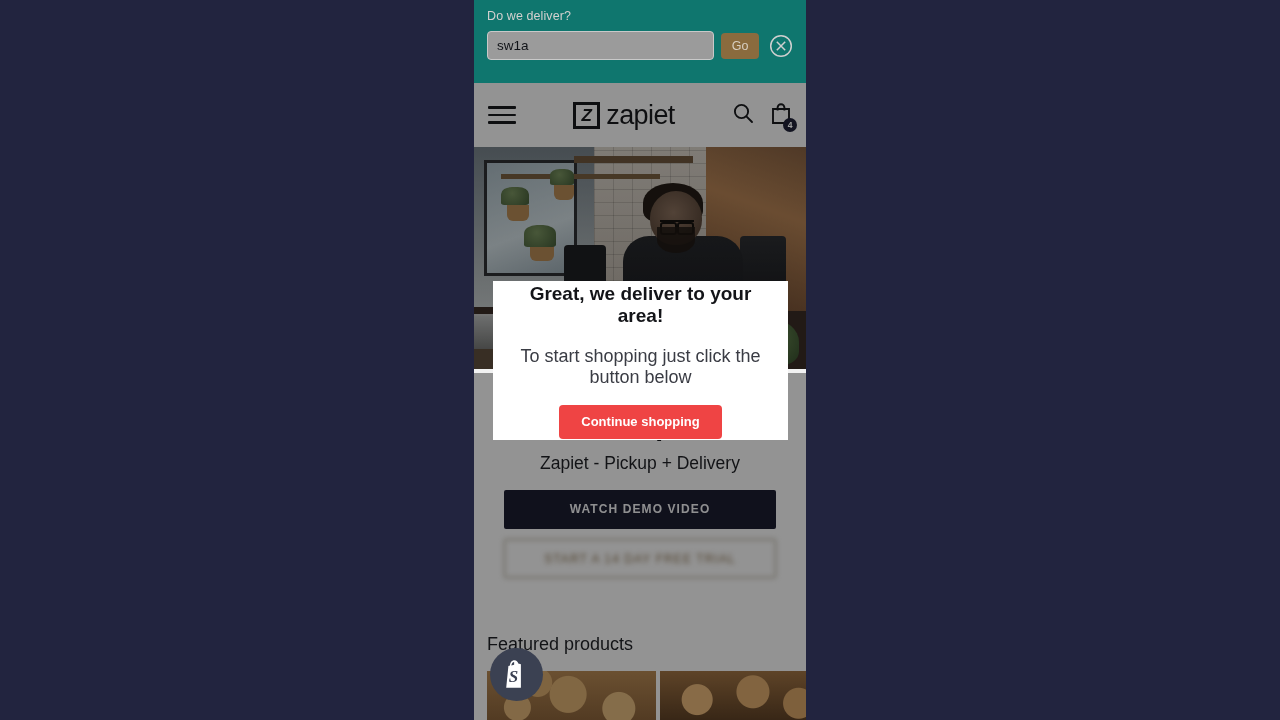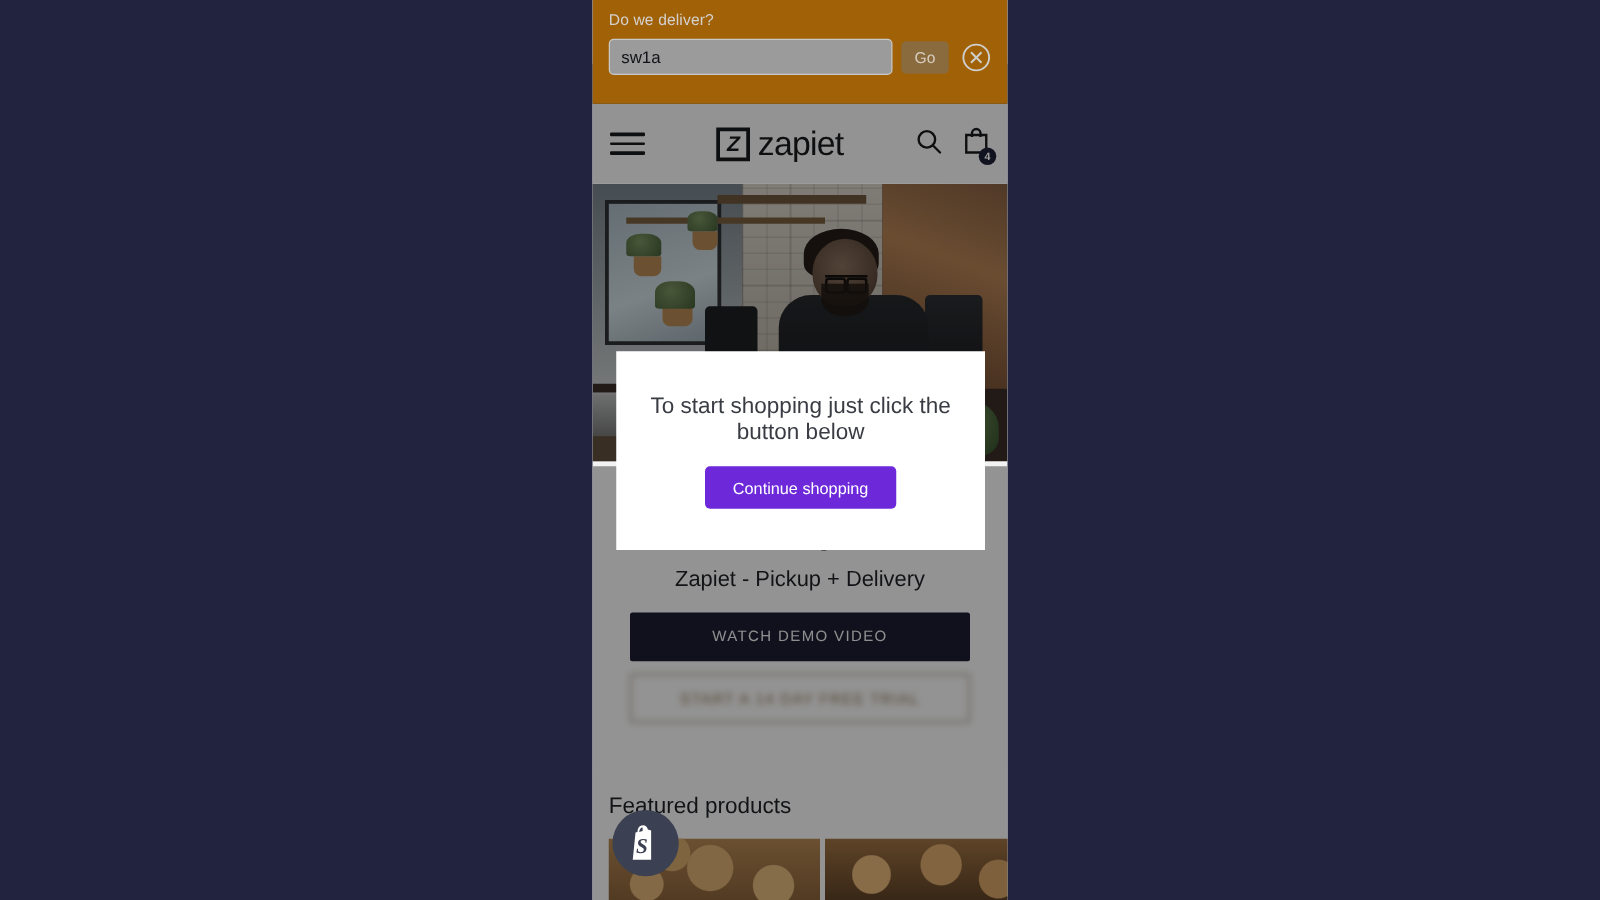--- a/index.html
+++ b/index.html
@@ -29,21 +29,21 @@
   
   #dimmed {
     position: absolute; inset: 0;
     filter: brightness(0.62) saturate(0.75);
   }
 
   
   #delivery-bar {
     position: absolute; left: 0; top: 0;
     width: 332px; height: 83px;
-    background: #a16207;
+    background: #0f766e;
     z-index: 40;
     padding: 9px 13px 0 13px;
   }
   #delivery-bar .prompt {
     color: #d3d1cf;
     font-size: 12.5px;
     letter-spacing: .1px;
     margin-bottom: 8px;
   }
   #delivery-row { display: flex; align-items: center; gap: 7px; }
@@ -225,20 +225,21 @@
   .cta {
     display: block; width: 100%; height: 39px;
     line-height: 39px; text-align: center;
     font-size: 12px; letter-spacing: 1.1px;
     cursor: pointer; border-radius: 2px;
   }
   #watch-demo-btn {
     background: #191b33; color: #e6e6e9; border: none;
     font-family: "Liberation Sans", sans-serif;
     margin-bottom: 10px;
+    font-weight: bold;
   }
   #trial-btn {
     background: transparent; color: #8a6b3e;
     border: 1px solid #8a7a5c;
     font-family: "Liberation Sans", sans-serif;
     filter: blur(2.6px);
   }
 
   
   #featured {
@@ -291,24 +292,24 @@
   }
   #modal-title {
     font-size: 19px; color: #131418; font-weight: bold;
     margin-bottom: 19px; text-align: center;
   }
   #modal-subtitle {
     font-size: 18px; color: #3a3c44;
     margin-bottom: 17px; text-align: center;
   }
   #continue-btn {
-    background: #6d28d9; color: #ffffff;
+    background: #ef4444; color: #ffffff;
     border: none; border-radius: 4px;
     height: 34px; padding: 0 22px;
-    font-size: 13px; font-weight: normal;
+    font-size: 13px; font-weight: bold;
     font-family: "Liberation Sans", sans-serif;
     cursor: pointer;
   }
 </style>
 </head>
 <body>
 
 <div id="page">
 
   <div id="viewport">
@@ -407,20 +408,21 @@
             <line x1="7.8" y1="7.8" x2="16.2" y2="16.2" stroke="#cfcfcf" stroke-width="1.5"></line>
             <line x1="16.2" y1="7.8" x2="7.8" y2="16.2" stroke="#cfcfcf" stroke-width="1.5"></line>
           </svg>
         </span>
       </div>
     </div>
 
   </div>
 
   <div id="modal">
+    <div id="modal-title">Great, we deliver to your area!</div>
     <div id="modal-subtitle">To start shopping just click the button below</div>
     <button id="continue-btn">Continue shopping</button>
   </div>
 
   <div id="shopify-badge">
     <svg width="30" height="32" viewBox="0 0 30 32">
       <path d="M8 6.5 C8 3.4 9.9 1.2 12.4 1.2 c2.1 0 3.4 1.5 3.9 3.3 l2.6 .8 v23.5 H4.2 L6.4 6.9 Z" fill="#ffffff"></path>
       <path d="M12.1 3 c-1.5 0-2.5 1.6-2.8 3.6 l2.8 -.9 Z" fill="#3b4152"></path>
       <text x="11.5" y="23" font-family="Liberation Serif, serif" font-size="17" font-weight="bold" font-style="italic" fill="#3b4152" text-anchor="middle">S</text>
     </svg>

